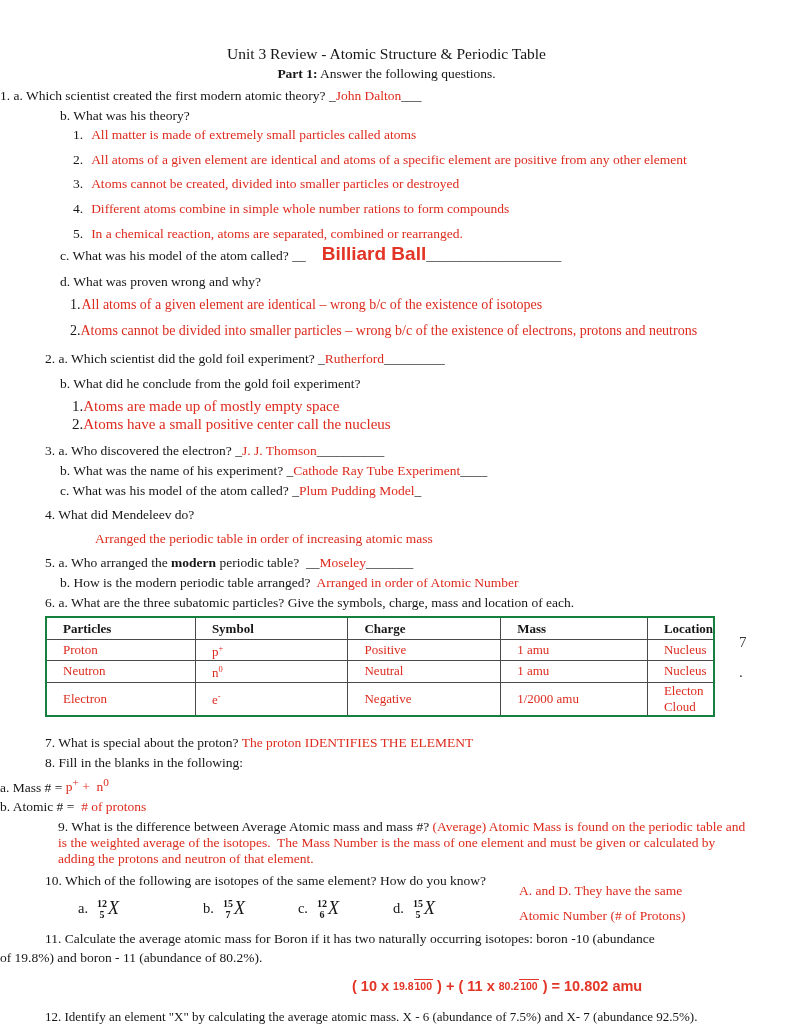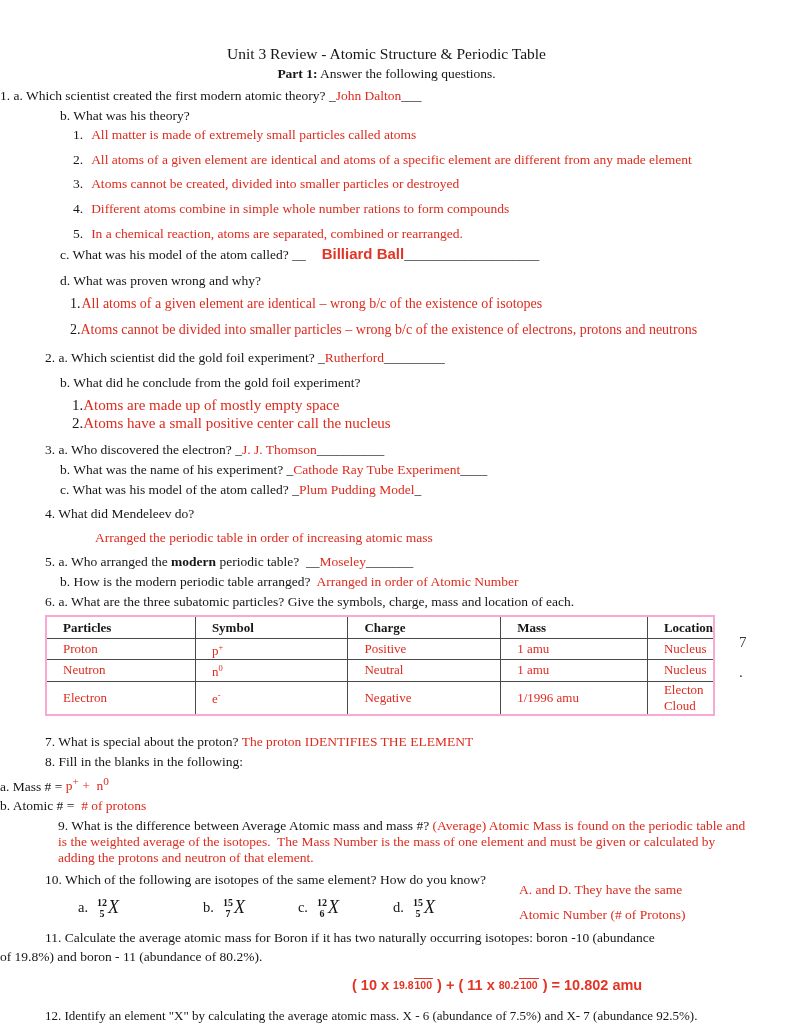--- a/index.html
+++ b/index.html
@@ -16,26 +16,26 @@
   .q   { padding-left:45px; }
   .sub { padding-left:60px; }
   .item  { padding-left:73px; }
   .item .txt { margin-left:8px; }
   .ditem { padding-left:70px; font-size:14px; line-height:21px; }
   .ditem .txt.sp { margin-left:1px; }
   .bitem { padding-left:72px; font-size:15px; line-height:17.5px; }
   .abc { }
   .ansind { padding-left:95px; }
   .red { color:#dd2b1e; }
-  .redsans { color:#e23526; font-family:"Liberation Sans","DejaVu Sans",sans-serif; font-weight:bold; font-size:15px;padding-left:16px; }
+  .redsans { color:#e23526; font-family:"Liberation Sans","DejaVu Sans",sans-serif; font-weight:bold; font-size:19px;padding-left:16px; }
   .mt1{margin-top:1px}.mt3{margin-top:3px}.mt4{margin-top:4px}
   .mt5{margin-top:5px}.mt6{margin-top:6px}.mt7{margin-top:7px}.mt8{margin-top:8px}.mt16{margin-top:16px}
 
   
-  .tbl { border-collapse:collapse; margin:4px 0 0 45px; width:670px; border:2px solid #f9a8d4; }
+  .tbl { border-collapse:collapse; margin:4px 0 0 45px; width:670px; border:2px solid #15803d; }
   .tbl th, .tbl td { border:1px solid #4a4a4a; text-align:left; padding:0 0 0 16px; font-size:13px; }
   .tbl th { font-weight:bold; height:21px; color:#161616; }
   .tbl td { height:16px; line-height:16px; color:#dd2b1e; }
   .tbl sup { font-size:8.5px; }
   .stray { position:absolute; left:739px; top:627px; width:14px; text-align:left;
            font-size:15px; color:#3a3a3a; line-height:30px; }
   .stray span { display:block; }
 
   
   .q9p { padding:0 20px 0 45px; line-height:16px; margin-top:3px;margin-left:13px; }
@@ -68,21 +68,21 @@
 
 <div class="page">
 
   <div class="ln title">Unit 3 Review - Atomic Structure &amp; Periodic Table</div>
   <div class="ln part"><b>Part 1:</b><span> Answer the following questions.</span></div>
 
   <div class="ln mt3"><span>1. a. Which scientist created the first modern atomic theory? _</span><span class="red">John Dalton</span><span>___</span></div>
   <div class="ln sub mt1">b. What was his theory?</div>
 
   <div class="ln item"><span class="num">1.</span><span class="red txt">All matter is made of extremely small particles called atoms</span></div>
-  <div class="ln item mt6"><span class="num">2.</span><span class="red txt">All atoms of a given element are identical and atoms of a specific element are different from any made element</span></div>
+  <div class="ln item mt6"><span class="num">2.</span><span class="red txt">All atoms of a given element are identical and atoms of a specific element are positive from any other element</span></div>
   <div class="ln item mt5"><span class="num">3.</span><span class="red txt">Atoms cannot be created, divided into smaller particles or destroyed</span></div>
   <div class="ln item mt6"><span class="num">4.</span><span class="red txt">Different atoms combine in simple whole number rations to form compounds</span></div>
   <div class="ln item mt6"><span class="num">5.</span><span class="red txt">In a chemical reaction, atoms are separated, combined or rearranged.</span></div>
 
   <div class="ln sub mt1"><span>c. What was his model of the atom called? __</span><span class="redsans">Billiard Ball</span><span>____________________</span></div>
   <div class="ln sub mt7">d. What was proven wrong and why?</div>
 
   <div class="ln ditem mt3"><span class="num">1.</span><span class="red txt sp">All atoms of a given element are identical – wrong b/c of the existence of isotopes</span></div>
   <div class="ln ditem mt5"><span class="num">2.</span><span class="red txt">Atoms cannot be divided into smaller particles – wrong b/c of the existence of electrons, protons and neutrons</span></div>
 
@@ -123,21 +123,21 @@
       <td>Neutron</td>
       <td><span>n</span><sup>0</sup></td>
       <td>Neutral</td>
       <td>1 amu</td>
       <td>Nucleus</td>
     </tr>
     <tr>
       <td>Electron</td>
       <td><span>e</span><sup>-</sup></td>
       <td>Negative</td>
-      <td>1/1996 amu</td>
+      <td>1/2000 amu</td>
       <td>Electon Cloud</td>
     </tr>
   </tbody>
     </table>
 
   <div class="stray">
       <span>7</span>
       <span>.</span>
     </div>
 

